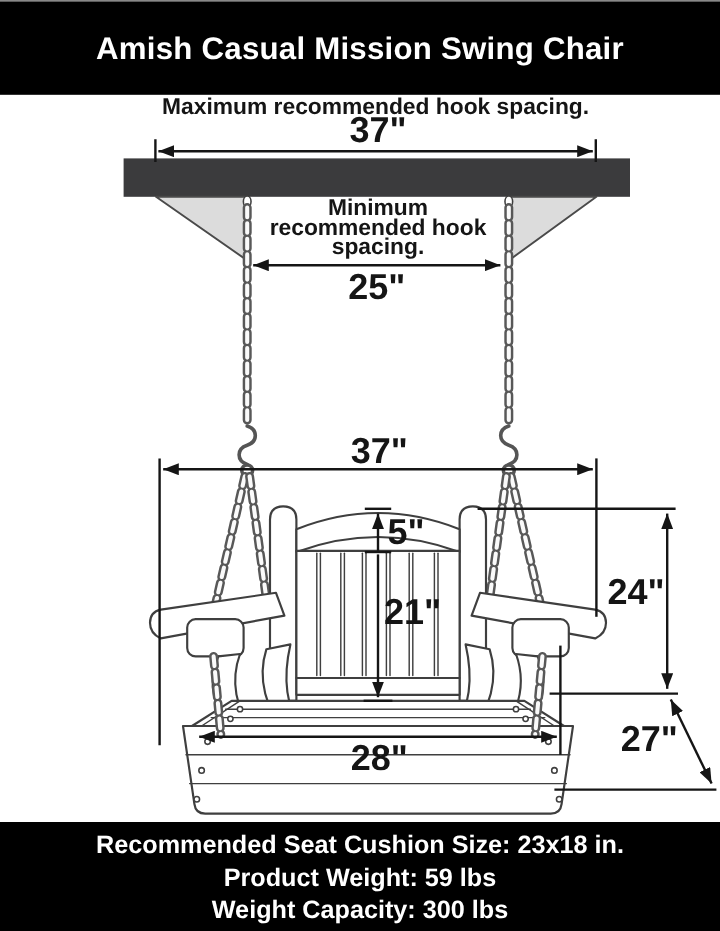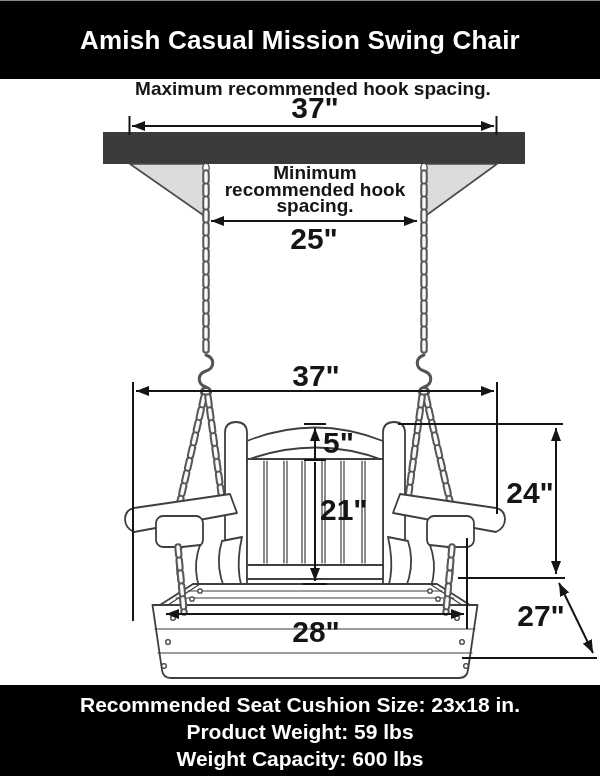--- a/index.html
+++ b/index.html
@@ -200,16 +200,16 @@
     <g>
       <line class="dim" x1="462" y1="657" x2="597" y2="657"></line>
       <line class="dim" x1="559" y1="582" x2="593" y2="652" marker-start="url(#arr)" marker-end="url(#arr)"></line>
       <text class="num" x="541" y="625" text-anchor="middle">27"</text>
     </g>
   </svg>
 
   <div class="banner bottom">
     <div class="footer-line">Recommended Seat Cushion Size: 23x18 in.</div>
     <div class="footer-line">Product Weight: 59 lbs</div>
-    <div class="footer-line">Weight Capacity: 600 lbs</div>
+    <div class="footer-line">Weight Capacity: 300 lbs</div>
   </div>
 
 </div>
 
 </body></html>

